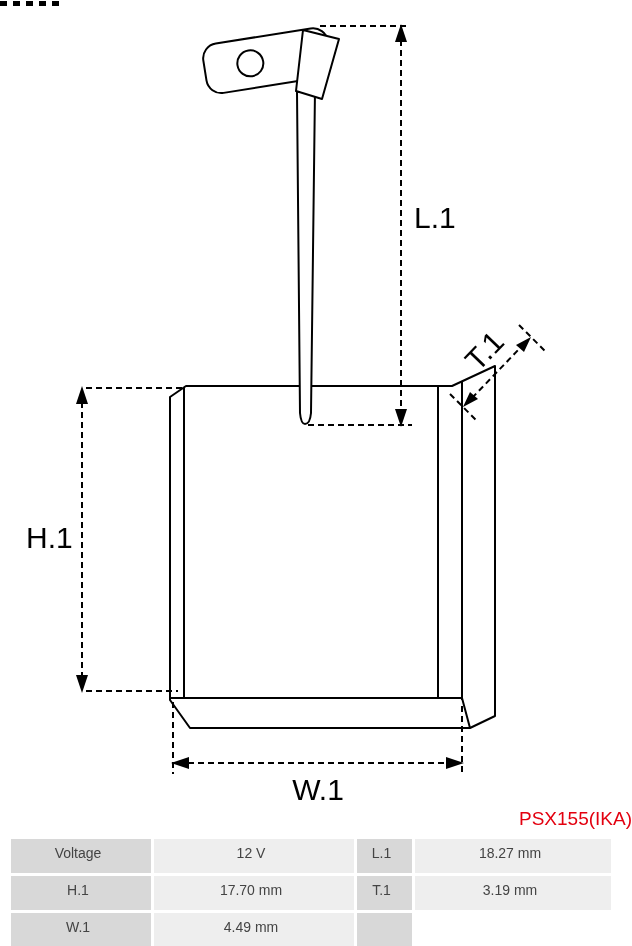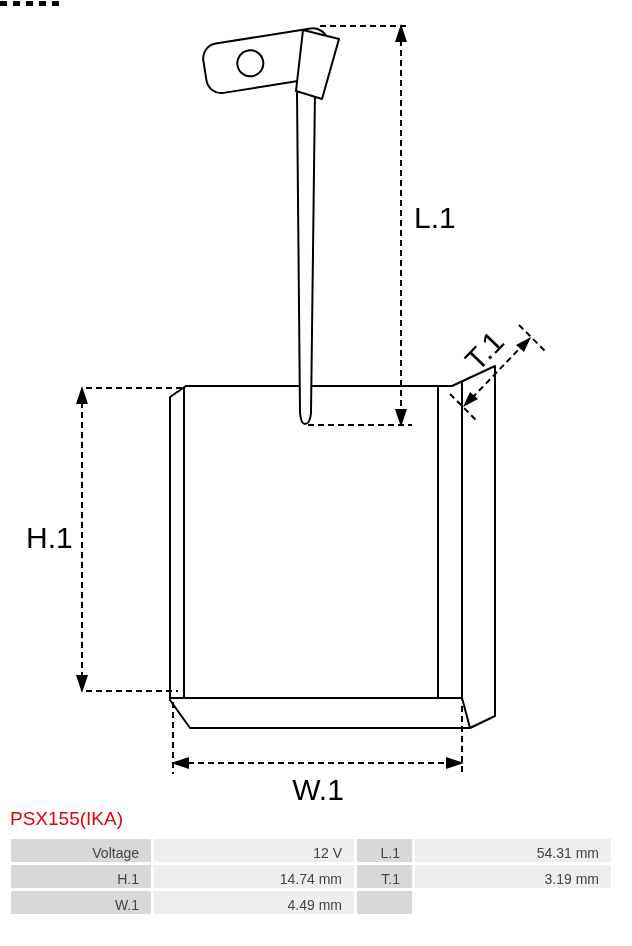--- a/index.html
+++ b/index.html
@@ -11,28 +11,28 @@
     position:absolute;left:0;top:1px;width:62px;height:5px;
     background:repeating-linear-gradient(90deg,#000 0 7px,#fff 7px 13px);
   }
   svg{display:block;}
   .part{fill:#fff;stroke:#000;stroke-width:2;stroke-linejoin:round;}
   .ln{stroke:#000;stroke-width:2;fill:none;stroke-linejoin:round;}
   .dim{stroke:#000;stroke-width:2;stroke-dasharray:6 4;fill:none;}
   .arrow{fill:#000;stroke:none;}
   .dimtext{font-family:"Liberation Sans",sans-serif;font-size:30px;fill:#000;}
   .part-number{
-    margin:2px 0 6px 10px;font-size:19px;font-weight:400;color:#e3000f;
+    margin:2px 0 6px 10px;font-size:19px;font-weight:400;color:#e3000f;text-align:right;
   }
   table.specs{
     margin-left:8px;border-collapse:separate;border-spacing:3px;
     table-layout:fixed;width:606px;
   }
   table.specs td{
-    font-size:14px;color:#444;padding:6px 12px 1px 6px;text-align:right;
+    font-size:14px;color:#444;padding:6px 12px 12px 6px;text-align:center;
     overflow:hidden;white-space:nowrap;
   }
   td.lbl{background:#d8d8d8;}
   td.val{background:#eeeeee;}
   td.blank{background:transparent;}
   col.c1{width:140px;}col.c2{width:200px;}col.c3{width:55px;}col.c4{width:196px;}
 </style>
 </head>
 <body>
 
@@ -102,25 +102,25 @@
       <col class="c1">
       <col class="c2">
       <col class="c3">
       <col class="c4">
     </colgroup>
   <tbody>
       <tr>
     <td class="lbl">Voltage</td>
     <td class="val">12 V</td>
     <td class="lbl">L.1</td>
-    <td class="val">54.31 mm</td>
+    <td class="val">18.27 mm</td>
   </tr>
   <tr>
     <td class="lbl">H.1</td>
-    <td class="val">14.74 mm</td>
+    <td class="val">17.70 mm</td>
     <td class="lbl">T.1</td>
     <td class="val">3.19 mm</td>
   </tr>
   <tr>
     <td class="lbl">W.1</td>
     <td class="val">4.49 mm</td>
     <td class="lbl"></td>
     <td class="blank"></td>
   </tr>
 </tbody>

